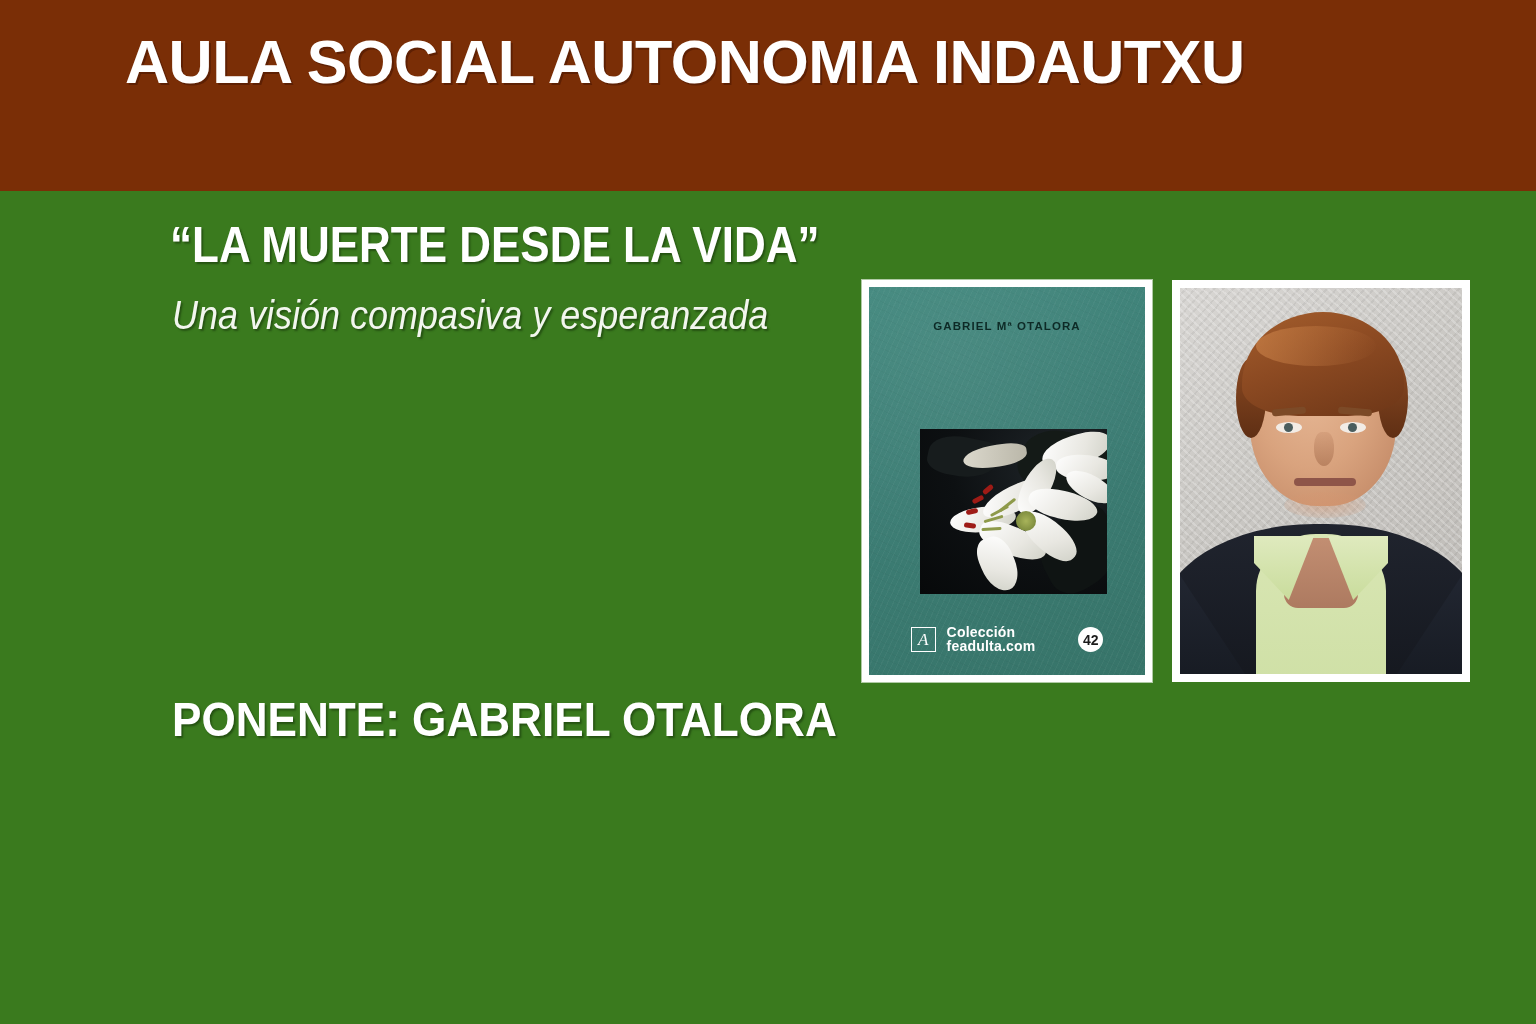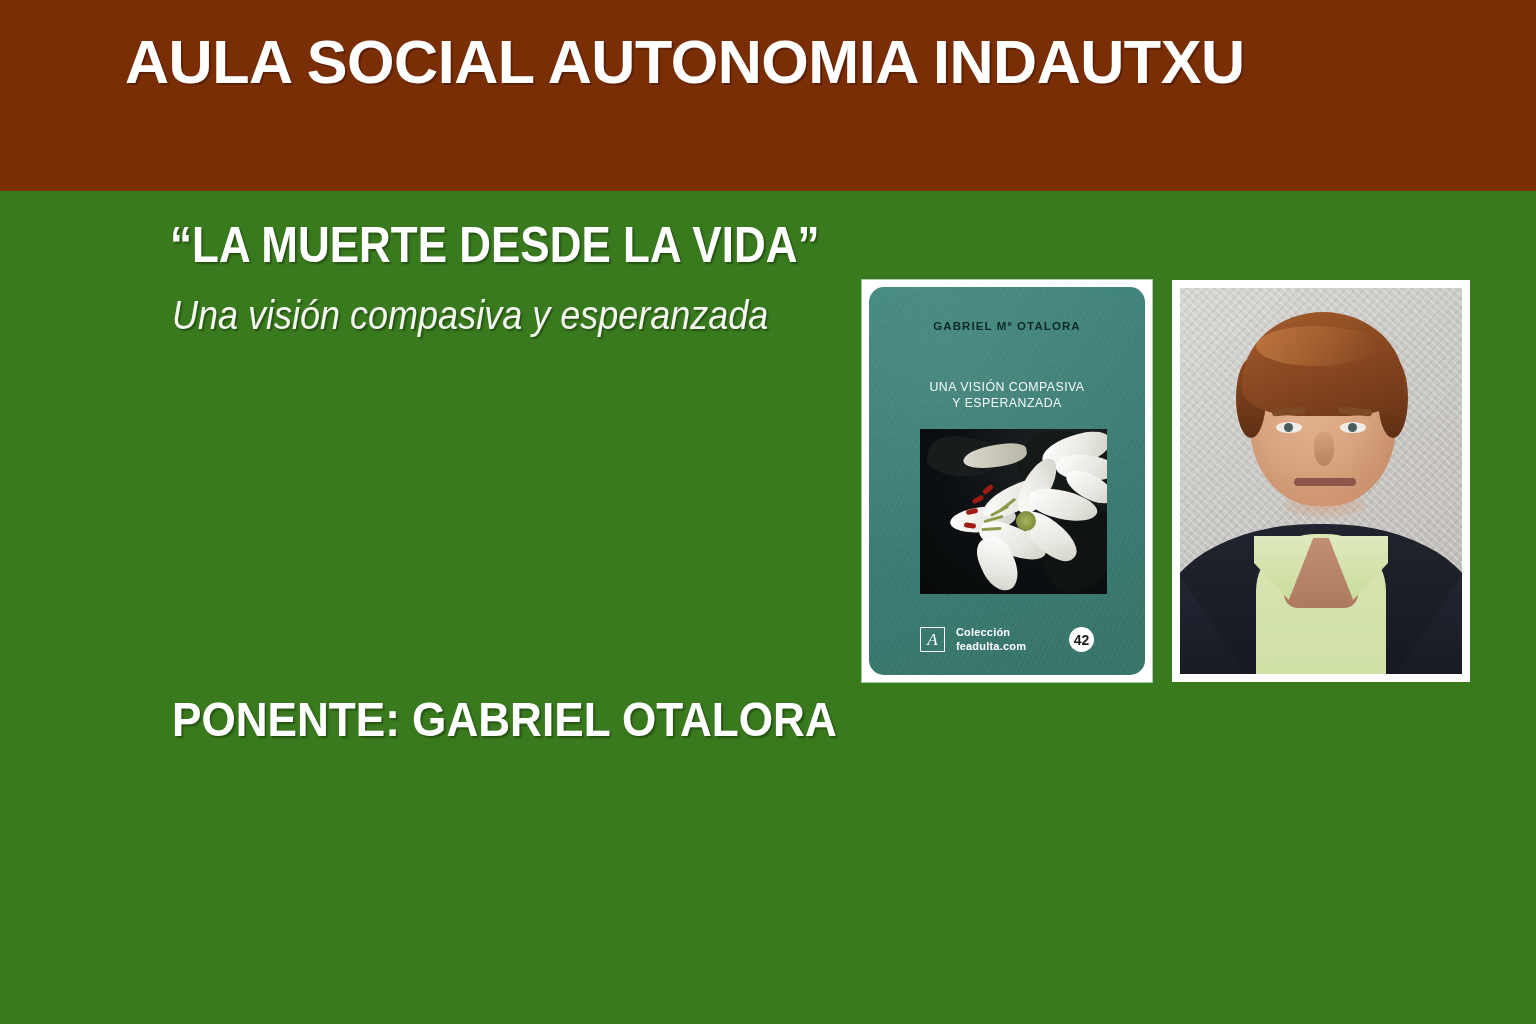--- a/index.html
+++ b/index.html
@@ -60,21 +60,21 @@
   #book-card{
     position:absolute; left:862px; top:280px; width:290px; height:402px;
     background:#ffffff; padding:7px;
     box-shadow:0 0 0 1px rgba(255,255,255,.6);
   }
   #book-cover{
     width:100%; height:100%;
     background:
       radial-gradient(circle at 30% 18%, rgba(255,255,255,.055), transparent 60%),
       linear-gradient(160deg,#42887e 0%,#3c7d74 48%,#377469 100%);
-    position:relative; overflow:hidden;border-radius:15px;
+    position:relative; overflow:hidden;
   }
   #book-cover:before{
     content:""; position:absolute; inset:0;
     background-image:
       repeating-linear-gradient(115deg, rgba(255,255,255,.035) 0 1px, transparent 1px 5px),
       repeating-linear-gradient(25deg, rgba(0,0,0,.025) 0 1px, transparent 1px 7px);
     pointer-events:none;
   }
   #book-author{
     position:absolute; top:33px; left:0; width:100%;
@@ -146,21 +146,21 @@
     position:absolute; left:0; bottom:22px; width:100%;
     display:flex; align-items:center; justify-content:center; gap:11px;
   }
   #pub-logo{
     width:25px; height:25px; border:1.6px solid #ffffff;
     display:flex; align-items:center; justify-content:center;
     color:#ffffff; font-size:17px; font-family:"Liberation Serif", serif;
     font-style:italic; line-height:1;
   }
   #pub-name{
-    font-size:11px; font-weight:bold; color:#ffffff;
+    font-size:14px; font-weight:bold; color:#ffffff;
     line-height:13.5px; letter-spacing:.2px;
   }
   #book-number{
     width:25px; height:25px; border-radius:50%; background:#ffffff;
     color:#1b1b1b; font-size:14px; font-weight:bold;
     display:flex; align-items:center; justify-content:center;
     margin-left:32px;
   }
 
   
@@ -282,24 +282,20 @@
   <div id="event-subtitle" class="txtshadow">Una visión compasiva y esperanzada</div>
 
 
   <div id="speaker" class="txtshadow">PONENTE: GABRIEL OTALORA</div>
 </div>
 
 <div id="book-card">
   <div id="book-cover">
 
     <div id="book-author">GABRIEL Mª OTALORA</div>
-    <div id="book-subtitle">
-      <div>UNA VISIÓN COMPASIVA</div>
-      <div>Y ESPERANZADA</div>
-    </div>
 
     <div id="book-photo">
       <div class="leaf l1"></div>
       <div class="leaf l2"></div>
       <div class="leaf l3"></div>
 
       <div class="petal p-bud"></div>
       <div class="petal p-ur1"></div>
       <div class="petal p-ur2"></div>
       <div class="petal p-ur3"></div>

